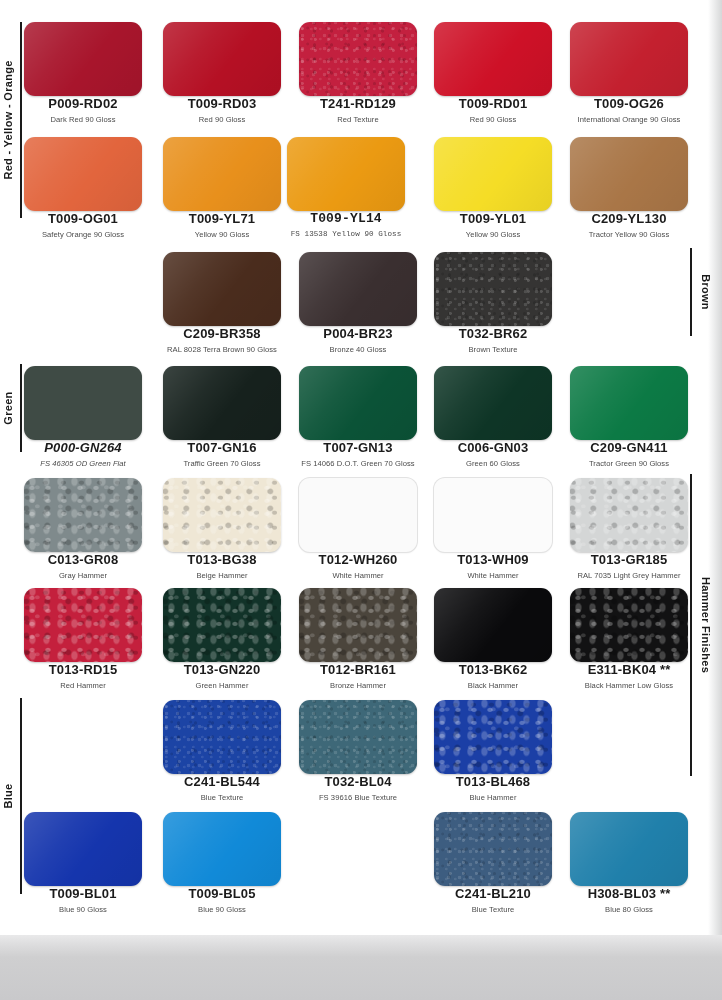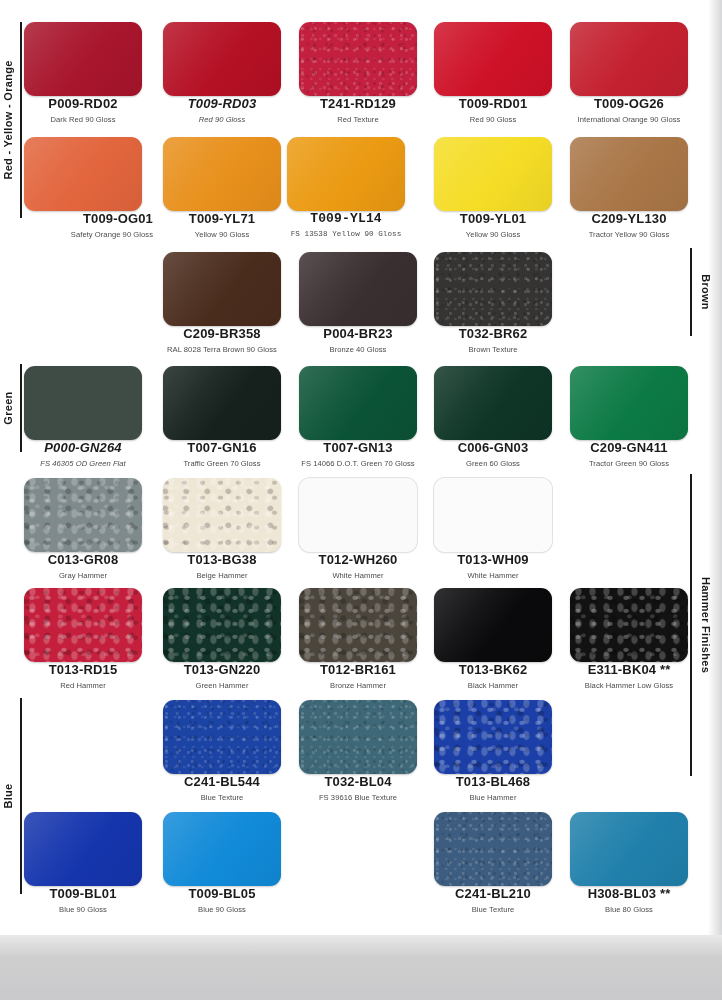--- a/index.html
+++ b/index.html
@@ -95,41 +95,41 @@
 </head>
 <body>
 
 <div id="page">
   <div class="grid" id="grid">
       <div class="cell" style="left: 13px; top: 22px;">
         <div class="chip gloss" style="background: rgb(168, 21, 44);"></div>
         <div class="code">P009-RD02</div>
         <div class="desc">Dark Red 90 Gloss</div>
       </div>
-      <div class="cell" style="left: 152px; top: 22px; font-style: italic;">
+      <div class="cell" style="left: 152px; top: 22px;">
         <div class="chip gloss" style="background: rgb(181, 16, 36);"></div>
         <div class="code">T009-RD03</div>
         <div class="desc">Red 90 Gloss</div>
       </div>
       <div class="cell" style="left: 288px; top: 22px;">
         <div class="chip texture" style="background: rgb(195, 32, 63);"></div>
         <div class="code">T241-RD129</div>
         <div class="desc">Red Texture</div>
       </div>
       <div class="cell" style="left: 423px; top: 22px;">
         <div class="chip gloss" style="background: rgb(206, 17, 39);"></div>
         <div class="code">T009-RD01</div>
         <div class="desc">Red 90 Gloss</div>
       </div>
       <div class="cell" style="left: 559px; top: 22px;">
         <div class="chip gloss" style="background: rgb(196, 32, 47);"></div>
         <div class="code">T009-OG26</div>
         <div class="desc">International Orange 90 Gloss</div>
       </div>
-      <div class="cell" style="left: 13px; top: 137px; text-align: right;">
+      <div class="cell" style="left: 13px; top: 137px;">
         <div class="chip gloss" style="background: rgb(226, 101, 61);"></div>
         <div class="code">T009-OG01</div>
         <div class="desc">Safety Orange 90 Gloss</div>
       </div>
       <div class="cell" style="left: 152px; top: 137px;">
         <div class="chip gloss" style="background: rgb(232, 144, 28);"></div>
         <div class="code">T009-YL71</div>
         <div class="desc">Yellow 90 Gloss</div>
       </div>
       <div class="cell" style="left: 276px; top: 137px; font-family: Liberation Mono, monospace;">
@@ -199,20 +199,25 @@
       </div>
       <div class="cell" style="left: 288px; top: 478px;">
         <div class="chip pale" style="background: rgb(250, 250, 250);"></div>
         <div class="code">T012-WH260</div>
         <div class="desc">White Hammer</div>
       </div>
       <div class="cell" style="left: 423px; top: 478px;">
         <div class="chip pale" style="background: rgb(251, 251, 251);"></div>
         <div class="code">T013-WH09</div>
         <div class="desc">White Hammer</div>
+      </div>
+      <div class="cell" style="left: 559px; top: 478px;">
+        <div class="chip hammer" style="background: rgb(212, 214, 214);"></div>
+        <div class="code">T013-GR185</div>
+        <div class="desc">RAL 7035 Light Grey Hammer</div>
       </div>
       <div class="cell" style="left: 13px; top: 588px;">
         <div class="chip hammer" style="background: rgb(196, 32, 61);"></div>
         <div class="code">T013-RD15</div>
         <div class="desc">Red Hammer</div>
       </div>
       <div class="cell" style="left: 152px; top: 588px;">
         <div class="chip hammer" style="background: rgb(18, 51, 41);"></div>
         <div class="code">T013-GN220</div>
         <div class="desc">Green Hammer</div>

